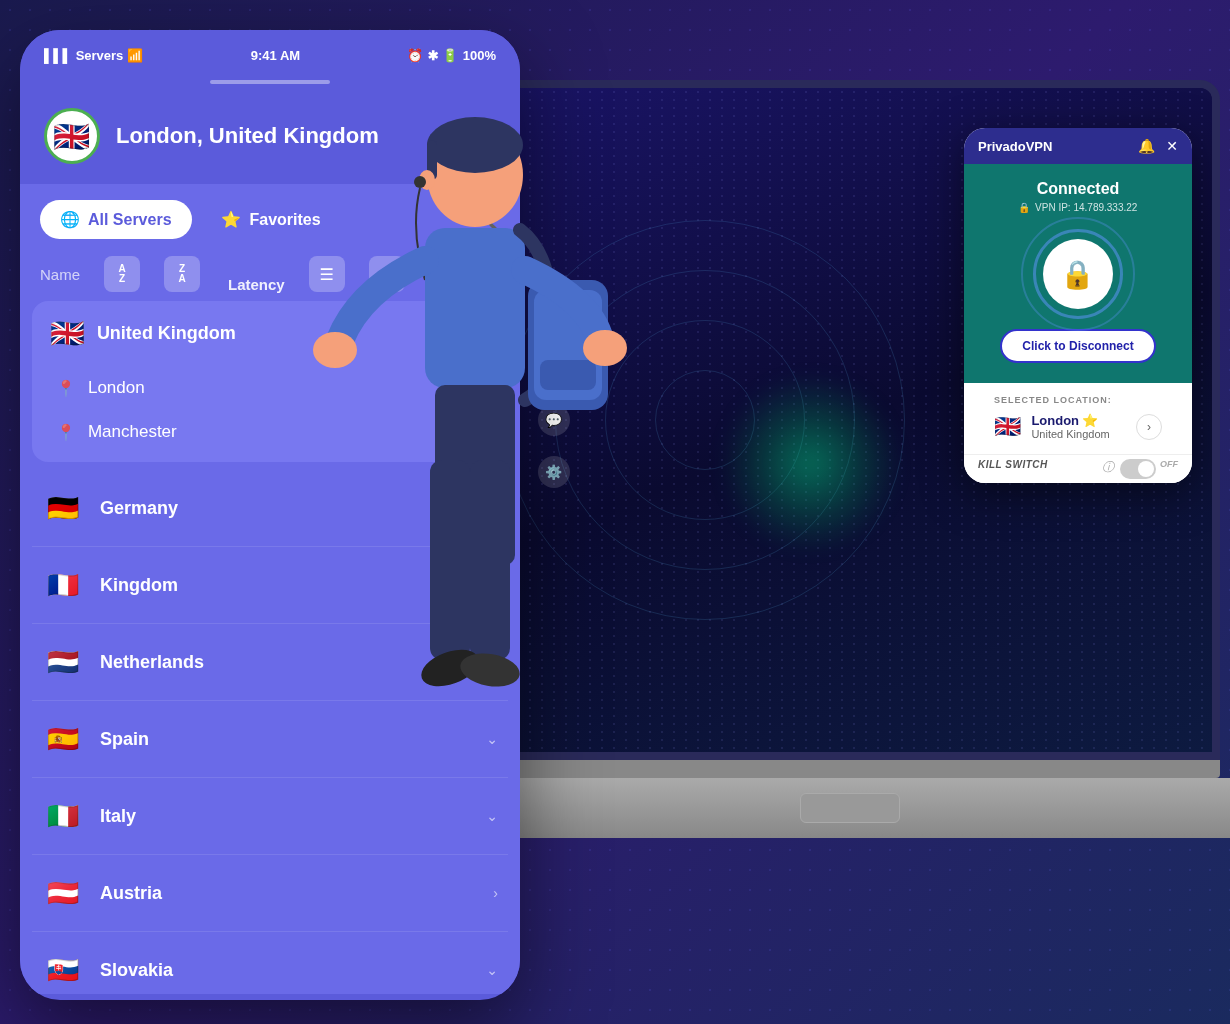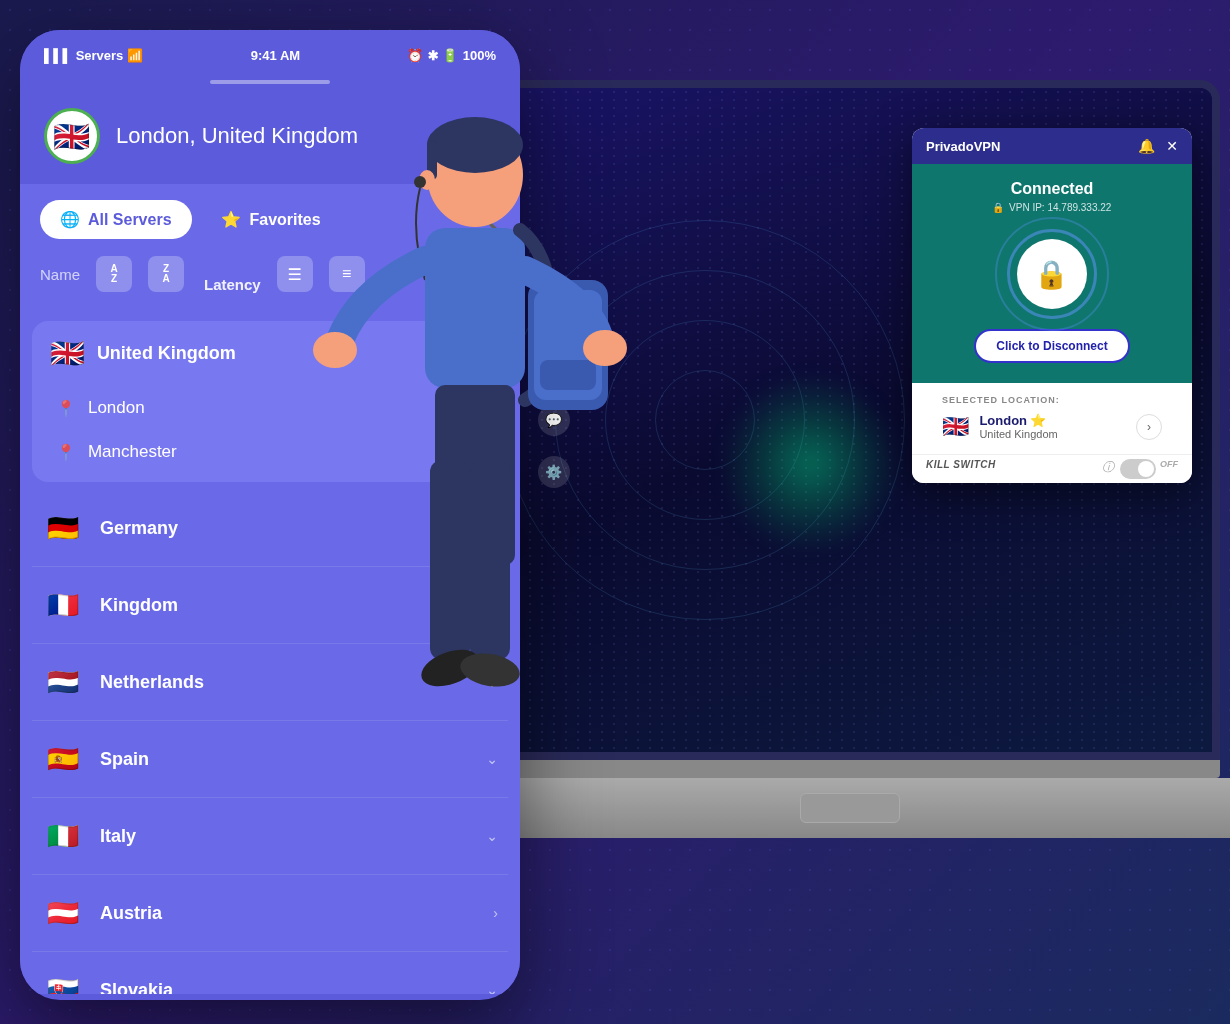--- a/index.html
+++ b/index.html
@@ -82,21 +82,21 @@
       background: white;
     }
     .location-info { flex: 1; }
     .location-label {
       font-size: 13px;
       color: rgba(255,255,255,0.8);
       font-weight: 500;
     }
     .location-name {
       font-size: 22px;
-      font-weight: 400;
+      font-weight: 700;
       color: white;
     }
 
     
     .server-list {
       background: #6a6ae8;
       margin: 0;
       flex: 1;
       height: calc(100% - 160px);
       overflow: hidden;
@@ -135,22 +135,22 @@
       border: none;
       color: white;
       font-size: 22px;
       cursor: pointer;
     }
 
     
     .sort-bar {
       display: flex;
       align-items: center;
-      padding: 0 20px 28px;
-      gap: 16px;
+      padding: 0 20px 8px;
+      gap: 24px;
       color: white;
       font-size: 15px;
     }
     .sort-label { color: rgba(255,255,255,0.7); font-weight: 500; }
     .sort-btn {
       width: 36px;
       height: 36px;
       background: rgba(255,255,255,0.25);
       border-radius: 8px;
       display: flex;
@@ -299,23 +299,23 @@
       border-radius: 50%;
       background: radial-gradient(circle, rgba(0,255,150,0.4) 0%, rgba(0,200,100,0.2) 40%, transparent 70%);
       filter: blur(10px);
     }
 
     
     .vpn-popup {
       position: absolute;
       top: 40px;
       right: 20px;
-      width: 280px;
+      width: 228px;
       background: white;
-      border-radius: 12px;
+      border-radius: 21px;
       overflow: hidden;
       box-shadow: 0 10px 40px rgba(0,0,0,0.5);
     }
 
     .vpn-popup-header {
       background: #2d2d8e;
       padding: 10px 14px;
       display: flex;
       align-items: center;
       justify-content: space-between;

